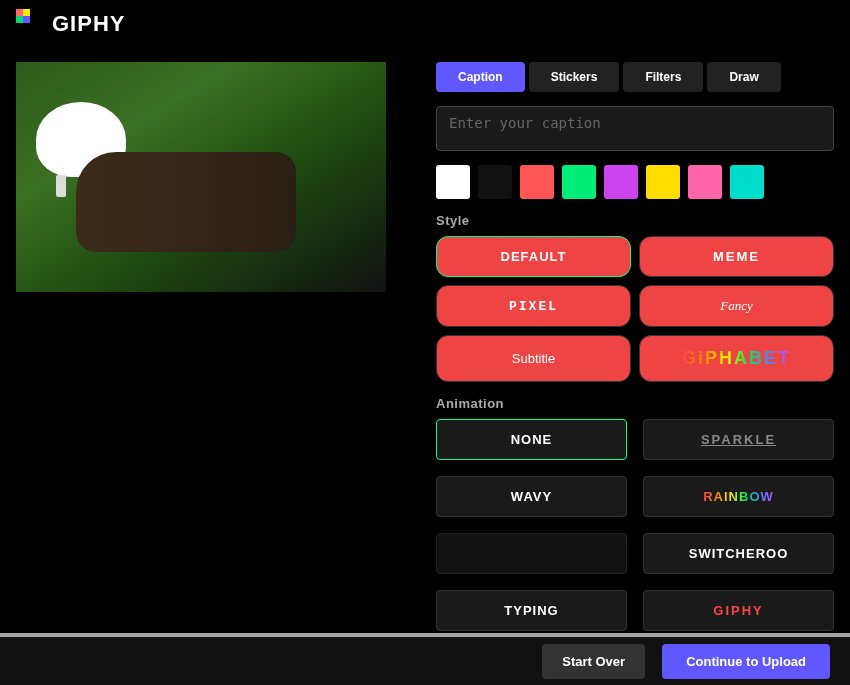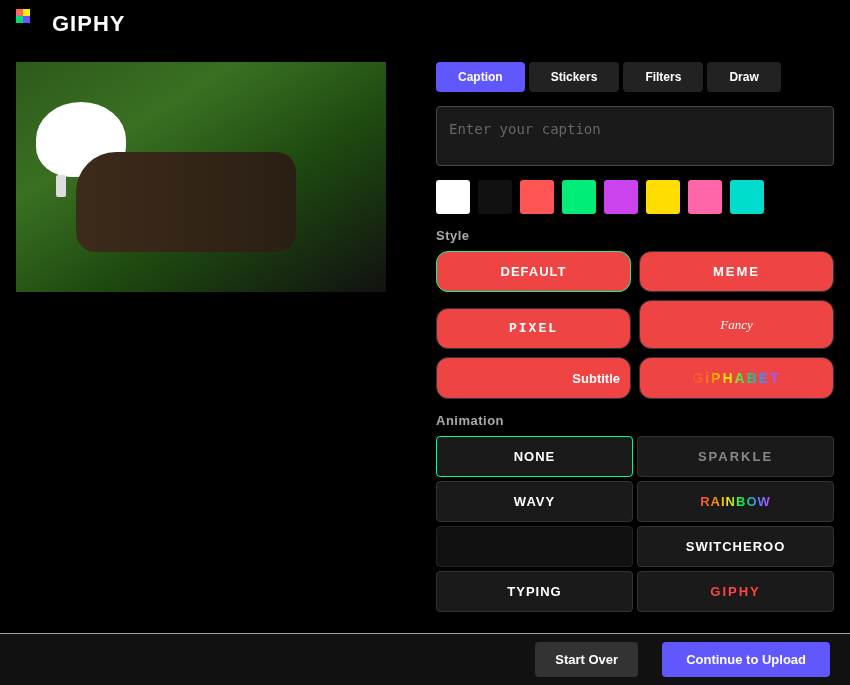--- a/index.html
+++ b/index.html
@@ -120,27 +120,27 @@
       color: #fff;
       background: #222;
     }
     .tab.active {
       background: #6157ff;
     }
 
     
     .caption-input {
       width: 100%;
-      height: 60px;
+      height: 45px;
       background: #1a1a1a;
       border: 1px solid #444;
       border-radius: 4px;
       color: #fff;
       font-size: 14px;
-      padding: 14px 12px;
+      padding: 8px 12px;
       resize: none;
       outline: none;
     }
     .caption-input::placeholder {
       color: #666;
     }
 
     
     .color-swatches {
       display: flex;
@@ -190,52 +190,51 @@
       font-weight: normal;
       letter-spacing: 0;
     }
     .style-btn.meme {
       font-family: Liberation Sans, sans-serif;
       letter-spacing: 2px;
     }
     .style-btn.pixel {
       font-family: 'Courier New', monospace;
       letter-spacing: 2px;
-      margin-top: 8px;
     }
     .style-btn.subtitle {
-      font-weight: bold;
+      font-weight: normal;
       letter-spacing: 0;
-      text-align: right;
     }
 
     
     .anim-grid {
       display: grid;
       grid-template-columns: 1fr 1fr;
-      gap: 4px;
+      gap: 16px;
     }
     .anim-btn {
       padding: 12px 10px;
       background: #1a1a1a;
       border: 1.5px solid #333;
       border-radius: 4px;
       color: #fff;
       font-size: 13px;
       font-weight: 700;
       cursor: pointer;
       text-align: center;
       letter-spacing: 1px;
     }
     .anim-btn.selected {
       border-color: #00ff88;
     }
     .anim-btn.sparkle {
       color: #888;
       letter-spacing: 2px;
+      text-decoration: underline;
     }
     .anim-btn.switcheroo {
       letter-spacing: 1px;
       font-size: 13px;
     }
     .anim-btn.glitch {
       color: #ff4444;
       letter-spacing: 2px;
     }
 
@@ -244,22 +243,22 @@
       position: absolute;
       bottom: 0;
       left: 0;
       right: 0;
       height: 52px;
       background: #111;
       display: flex;
       align-items: center;
       justify-content: flex-end;
       padding: 0 20px;
-      gap: 24px;
-      border-top: 1px solid #a3a3a3;
+      gap: 17px;
+      border-top: 4px solid #a3a3a3;
     }
     .btn-start-over {
       padding: 10px 20px;
       background: #333;
       border: none;
       border-radius: 4px;
       color: #fff;
       font-size: 13px;
       font-weight: 600;
       cursor: pointer;
@@ -325,21 +324,21 @@
 
     <div>
       <div class="section-label">Style</div>
       <div class="style-grid" style="margin-top:8px;">
         <button class="style-btn selected">DEFAULT</button>
         <button class="style-btn meme">MEME</button>
         <button class="style-btn pixel">PIXEL</button>
         <button class="style-btn fancy">Fancy</button>
         <button class="style-btn subtitle">Subtitle</button>
         <button class="style-btn">
-          <span style="background: linear-gradient(to right, #ff4444, #ff8800, #ffee00, #00ee55, #4488ff, #cc44ff); -webkit-background-clip:text; -webkit-text-fill-color:transparent; font-weight:900; letter-spacing:2px; font-size:14px;">GiPHABET</span>
+          <span style="background: linear-gradient(to right, #ff4444, #ff8800, #ffee00, #00ee55, #4488ff, #cc44ff); -webkit-background-clip:text; -webkit-text-fill-color:transparent; font-weight:900; letter-spacing:2px; font-size:18px;">GiPHABET</span>
         </button>
       </div>
     </div>
 
     <div>
       <div class="section-label">Animation</div>
       <div class="anim-grid" style="margin-top:8px;">
         <button class="anim-btn selected">NONE</button>
         <button class="anim-btn sparkle">SPARKLE</button>
         <button class="anim-btn">WAVY</button>

